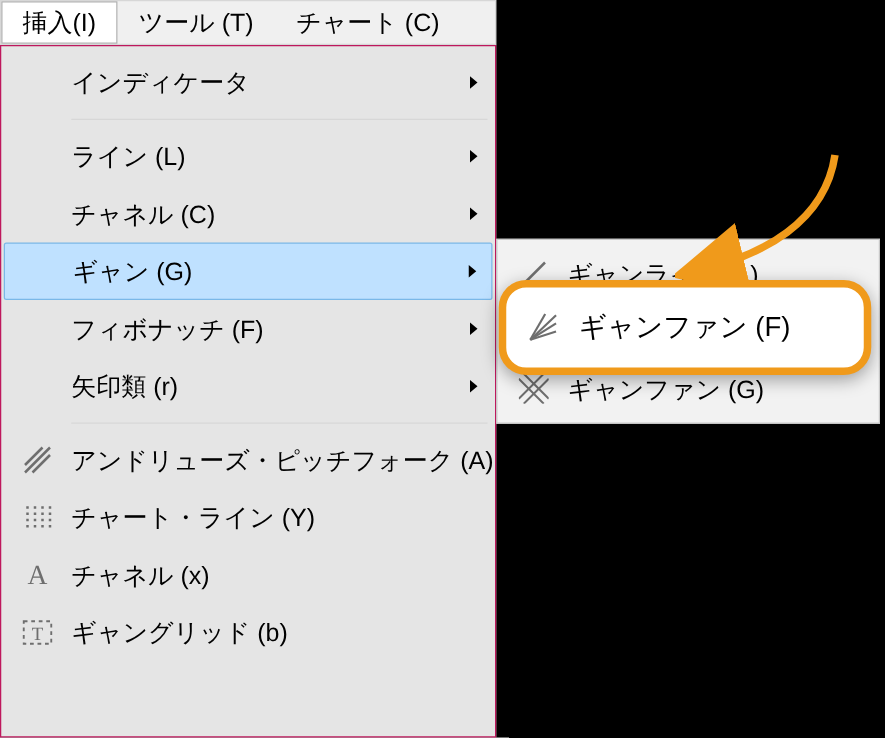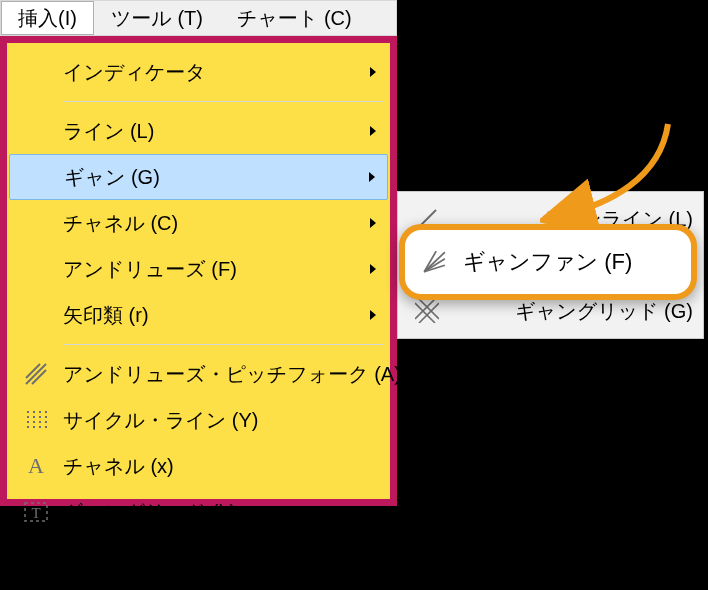--- a/index.html
+++ b/index.html
@@ -30,23 +30,23 @@
     white-space:nowrap;
   }
   .menubar-item.active{
     background:#fff;
     border:1px solid #b0b0b0;
   }
 
   
   .dropdown{
     position:absolute;left:0;top:36px;
-    width:397px;height:470px;
-    background:#fde047;
-    border:7px solid #be185d;
+    width:397px;height:554px;
+    background:#e5e5e5;
+    border:1px solid #be185d;
     box-sizing:border-box;
     padding:6px 2px 4px 2px;
   }
   .drop-row{
     display:flex;align-items:center;
     height:46px;
     box-sizing:border-box;
     padding-right:6px;
   }
   .drop-row.sep{height:0;border-top:1px solid #d7d7d7;margin:6px 4px 6px 54px;}
@@ -73,21 +73,21 @@
 
   
   .submenu{
     position:absolute;left:397px;top:191px;
     width:307px;height:148px;
     background:#f2f2f2;
     border:1px solid #c9c9c9;
     box-sizing:border-box;
     padding:4px 2px;
   }
-  .sub-row{display:flex;align-items:center;height:46px;padding-right:8px;text-align:right;}
+  .sub-row{display:flex;align-items:center;height:46px;padding-right:8px;}
 
   
   .callout{
     position:absolute;left:399px;top:224px;
     width:298px;height:76px;
     background:#fff;
     border:6px solid #f09a1b;
     border-radius:22px;
     box-shadow:0 4px 14px rgba(0,0,0,.35);
     box-sizing:border-box;
@@ -137,43 +137,43 @@
   <div class="drop-row">
     <span class="icon-col"></span>
     <span class="label-col">ライン (L)</span>
     <span class="arrow-col">
       <svg width="8" height="12" viewBox="0 0 8 12">
           <path d="M1 1 L7 6 L1 11 Z" fill="#000"></path>
         </svg>
     </span>
   </div>
 
+  <div class="drop-row">
+    <span class="icon-col"></span>
+    <span class="label-col">チャネル (C)</span>
+    <span class="arrow-col">
+      <svg width="8" height="12" viewBox="0 0 8 12">
+          <path d="M1 1 L7 6 L1 11 Z" fill="#000"></path>
+        </svg>
+    </span>
+  </div>
+
   <div class="drop-row hl">
     <span class="icon-col"></span>
     <span class="label-col">ギャン (G)</span>
     <span class="arrow-col">
       <svg width="8" height="12" viewBox="0 0 8 12">
           <path d="M1 1 L7 6 L1 11 Z" fill="#000"></path>
         </svg>
     </span>
   </div>
 
   <div class="drop-row">
     <span class="icon-col"></span>
-    <span class="label-col">チャネル (C)</span>
-    <span class="arrow-col">
-      <svg width="8" height="12" viewBox="0 0 8 12">
-          <path d="M1 1 L7 6 L1 11 Z" fill="#000"></path>
-        </svg>
-    </span>
-  </div>
-
-  <div class="drop-row">
-    <span class="icon-col"></span>
-    <span class="label-col">アンドリューズ (F)</span>
+    <span class="label-col">フィボナッチ (F)</span>
     <span class="arrow-col">
       <svg width="8" height="12" viewBox="0 0 8 12">
           <path d="M1 1 L7 6 L1 11 Z" fill="#000"></path>
         </svg>
     </span>
   </div>
 
 
   <div class="drop-row">
     <span class="icon-col"></span>
@@ -205,21 +205,21 @@
     <span class="icon-col">
       <span class="ico">
         <svg width="24" height="24" viewBox="0 0 24 24" stroke="#6e6e6e" stroke-width="2" fill="none" stroke-dasharray="2,3">
           <line x1="4" y1="3" x2="4" y2="21"></line>
             <line x1="10" y1="3" x2="10" y2="21"></line>
             <line x1="16" y1="3" x2="16" y2="21"></line>
             <line x1="22" y1="3" x2="22" y2="21"></line>
         </svg>
       </span>
     </span>
-    <span class="label-col">サイクル・ライン (Y)</span>
+    <span class="label-col">チャート・ライン (Y)</span>
     <span class="arrow-col"></span>
   </div>
 
   <div class="drop-row">
     <span class="icon-col">
       <span class="ico ico-letter">A</span>
     </span>
     <span class="label-col">チャネル (x)</span>
     <span class="arrow-col"></span>
   </div>
@@ -267,21 +267,21 @@
     <span class="icon-col">
       <span class="ico">
         <svg width="24" height="24" viewBox="0 0 24 24" stroke="#6e6e6e" stroke-width="1.6" fill="none">
           <line x1="0" y1="20" x2="20" y2="0"></line>
             <line x1="4" y1="24" x2="24" y2="4"></line>
             <line x1="0" y1="4" x2="20" y2="24"></line>
             <line x1="4" y1="0" x2="24" y2="20"></line>
         </svg>
       </span>
     </span>
-    <span class="label-col">ギャングリッド (G)</span>
+    <span class="label-col">ギャンファン (G)</span>
   </div>
 </div>
 
 <div class="callout">
   <span class="icon-col">
     <span class="ico">
       <svg width="26" height="26" viewBox="0 0 24 24" stroke="#6e6e6e" stroke-width="1.6" fill="none">
         <line x1="3" y1="21" x2="22" y2="3"></line>
           <line x1="3" y1="21" x2="22" y2="9"></line>
           <line x1="3" y1="21" x2="22" y2="15"></line>

